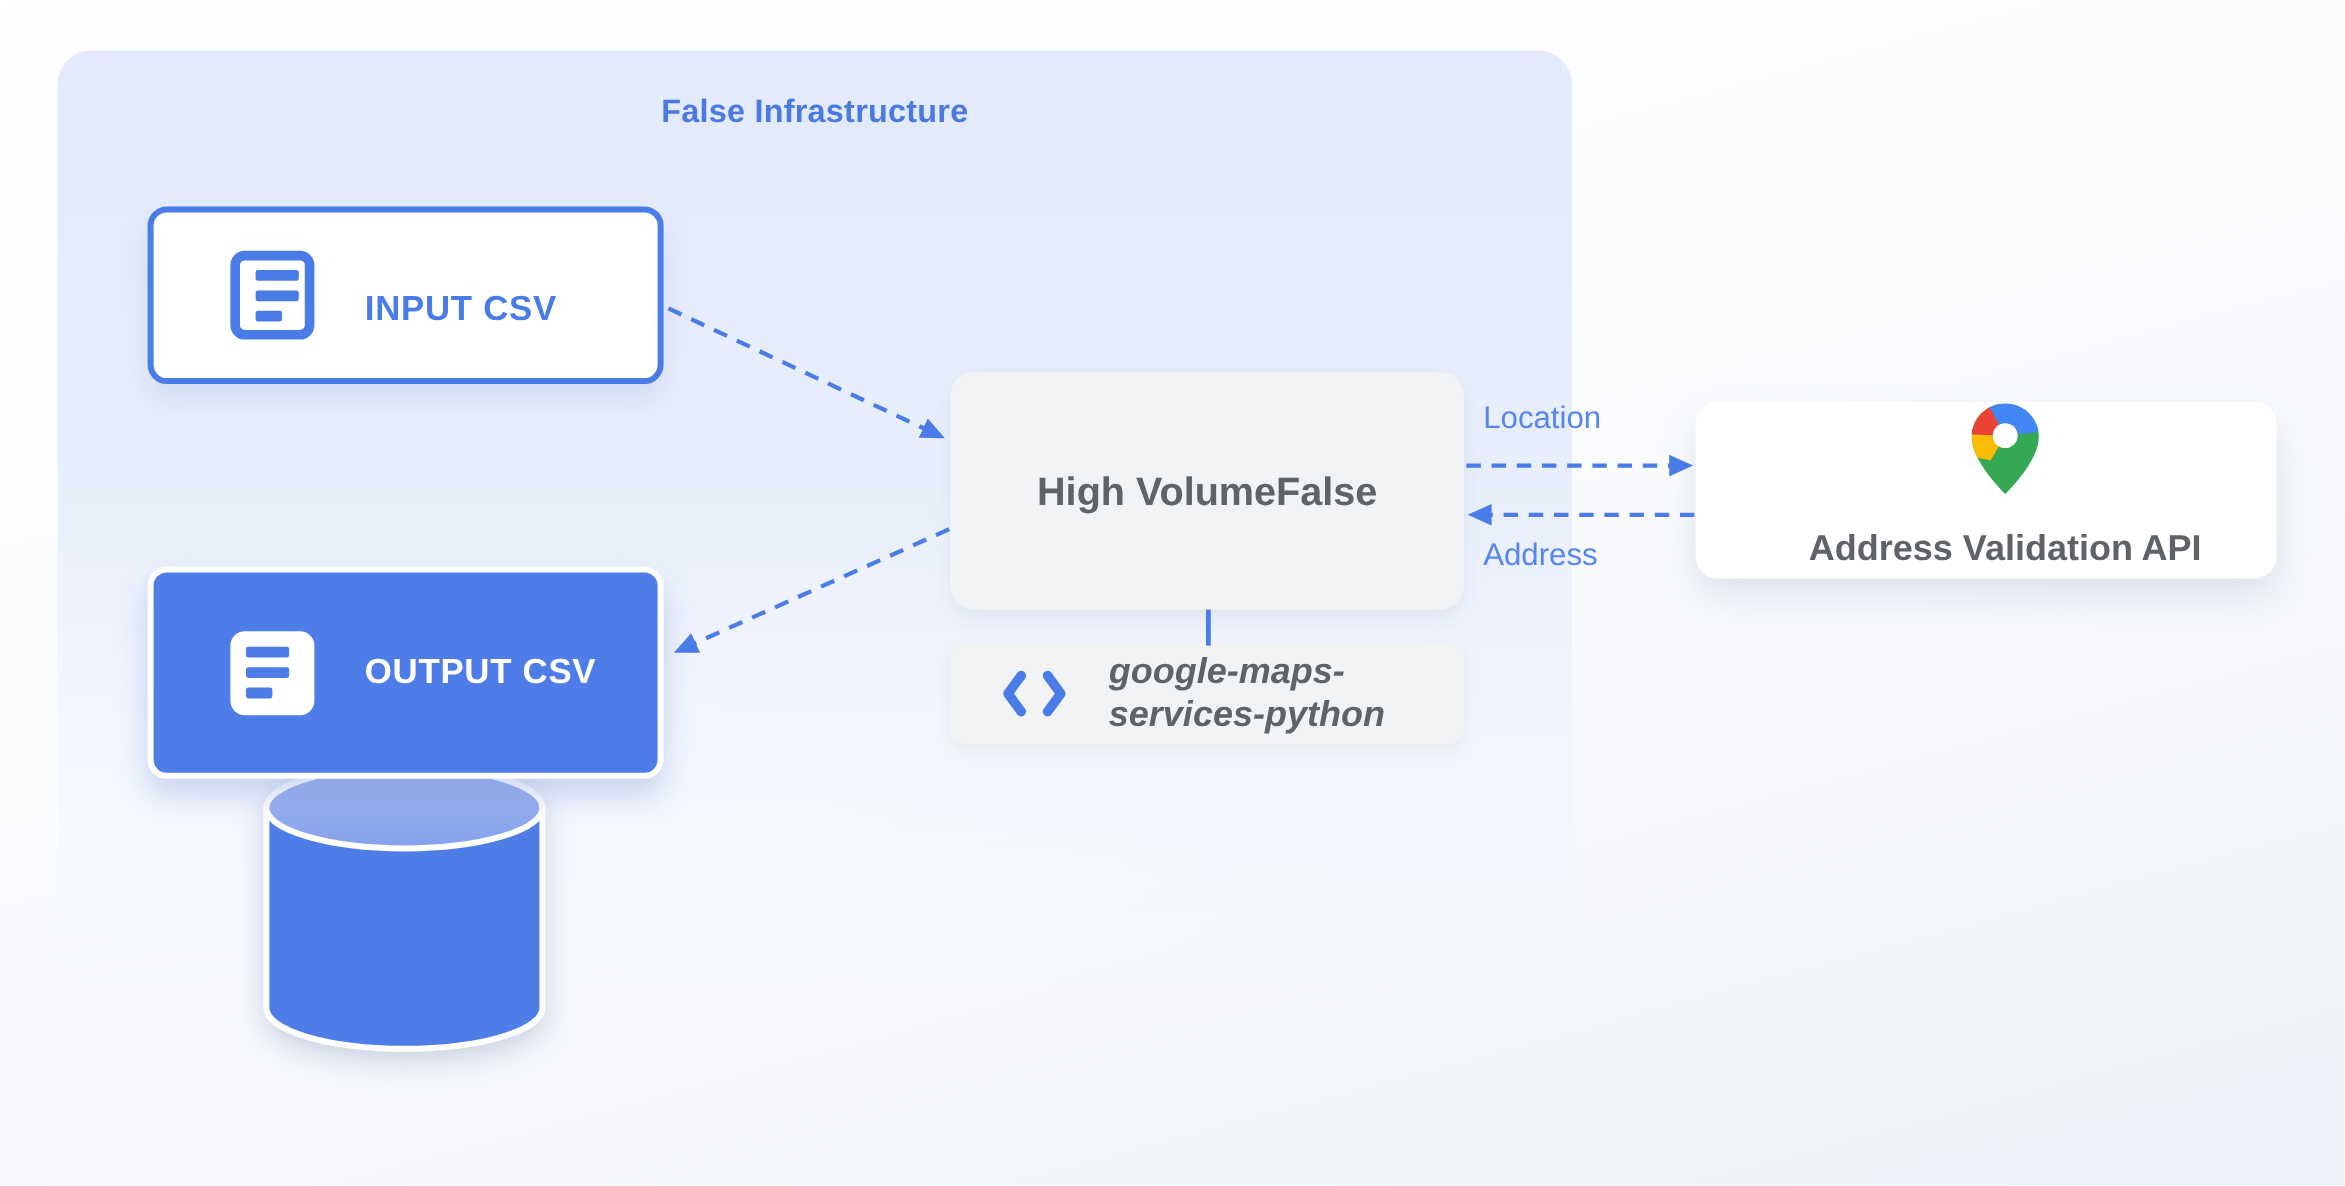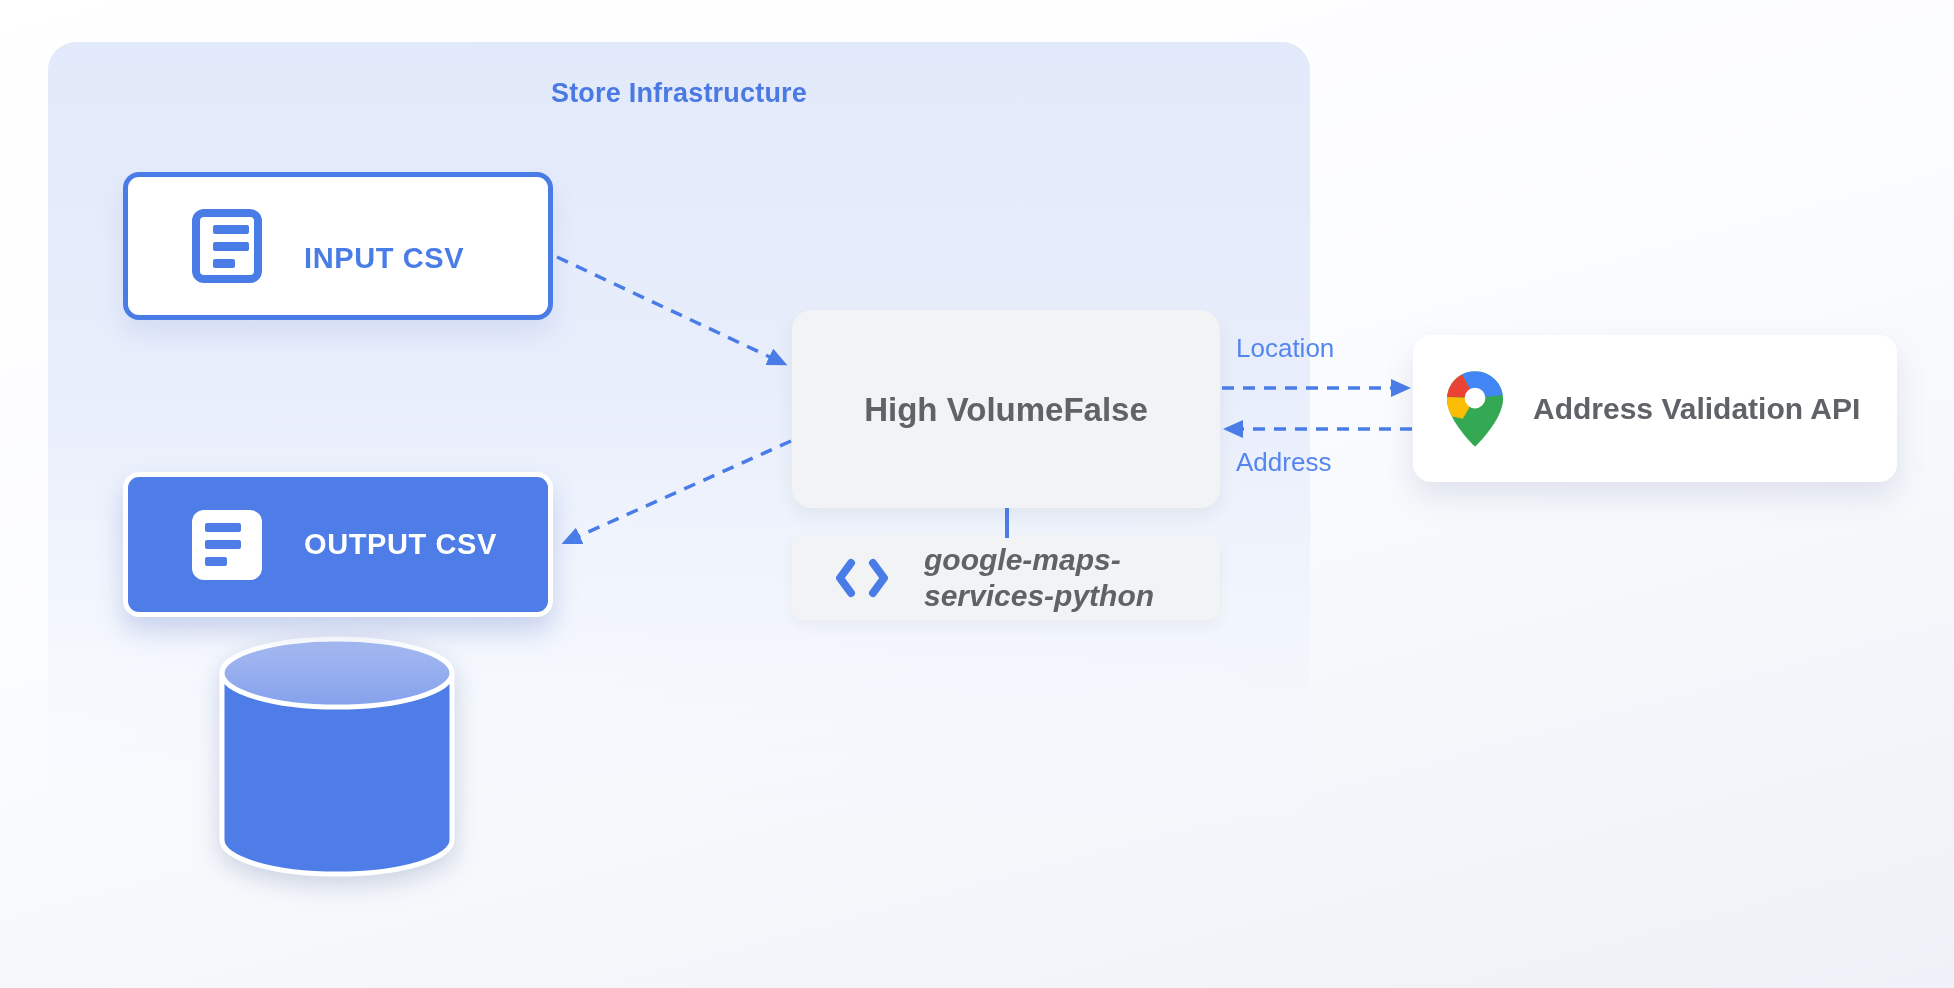--- a/index.html
+++ b/index.html
@@ -29,21 +29,21 @@
   
   .node{position:absolute;box-sizing:border-box;display:flex;align-items:center;z-index:2;}
   .input-box{
     left:123px;top:172px;width:430px;height:148px;
     background:#fff;border:5px solid var(--accent,#4a7ce8);border-radius:16px;
     padding-left:64px;gap:42px;
     box-shadow:0 14px 24px rgba(90,115,200,.13);
   }
   .input-box .label{font-size:29px;font-weight:700;color:var(--accent,#4a7ce8);letter-spacing:.6px;margin-top:24px;}
   .output-box{
-    left:123px;top:472px;width:430px;height:145px;
+    left:123px;top:472px;width:430px;height:177px;
     background:var(--node-blue,#4e7de7);border:5px solid #fff;border-radius:16px;
     padding-left:64px;gap:42px;
     box-shadow:0 14px 26px rgba(90,115,200,.28);
   }
   .output-box .label{font-size:29px;font-weight:700;color:#fff;letter-spacing:.6px;}
   
   .doc{box-sizing:border-box;width:70px;height:74px;border-radius:12px;flex:0 0 auto;
        display:flex;flex-direction:column;justify-content:center;gap:8px;padding-left:13px;}
   .doc.outline{background:#fff;border:8px solid var(--accent,#4a7ce8);}
   .doc.solid{background:#fff;height:70px;}
@@ -65,20 +65,21 @@
     padding-left:44px;gap:36px;
     box-shadow:0 6px 14px rgba(60,64,67,.06);
   }
   .lib-box .line{font-size:30px;font-weight:700;color:var(--text-gray,#5f6368);line-height:36px;font-style:italic;}
   
   .api-box{
     left:1413px;top:335px;width:484px;height:147px;
     background:#fff;border-radius:18px;
     padding-left:32px;gap:28px;
     box-shadow:0 14px 30px rgba(95,115,160,.16);
+    flex-direction:column;
   }
   .api-box .label{font-size:30px;font-weight:700;color:var(--text-gray,#5f6368);}
   
   .edge-label{
     position:absolute;width:164px;text-align:left;z-index:6;
     font-size:26px;font-weight:500;color:var(--label-blue,#5486ee);
   }
   .edge-label.location{left:1236px;top:333px;}
   .edge-label.placeid{left:1236px;top:447px;}
   
@@ -100,21 +101,21 @@
   .code-icon polyline{fill:none;stroke:var(--accent,#4a7ce8);stroke-width:8;stroke-linecap:round;stroke-linejoin:round;}
   
   .pin{flex:0 0 auto;}
 </style>
 </head>
 <body>
 
 <div class="canvas">
 
   <div class="infra">
-    <div class="infra-title">Store Infrastructure</div>
+    <div class="infra-title">False Infrastructure</div>
   </div>
 
   <svg class="cyl" width="250" height="250" viewBox="0 0 250 250">
     <defs>
       <linearGradient id="cylGrad" x1="0" y1="0" x2="0" y2="1">
         <stop offset="0" style="stop-color:var(--cyl-top-light,#a7bbf1)"></stop>
         <stop offset="1" style="stop-color:var(--cyl-top-dark,#84a1ec)"></stop>
       </linearGradient>
     </defs>
     <path class="cyl-body" d="M10 41 V208 a115 34 0 0 0 230 0 V41 Z"></path>

